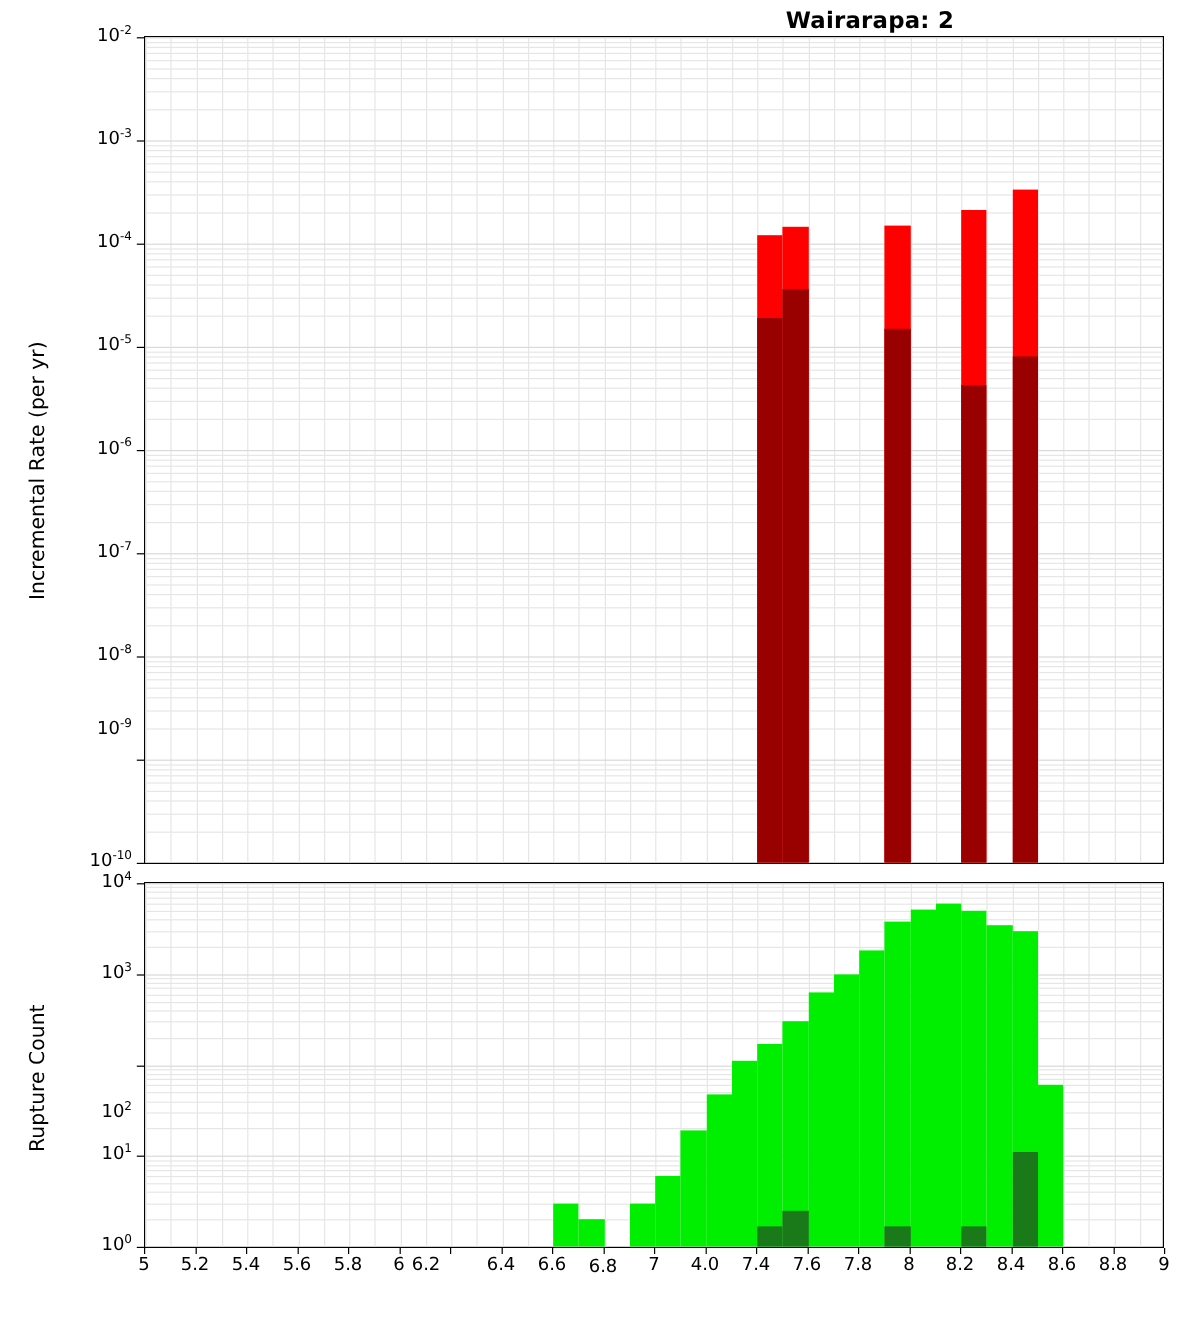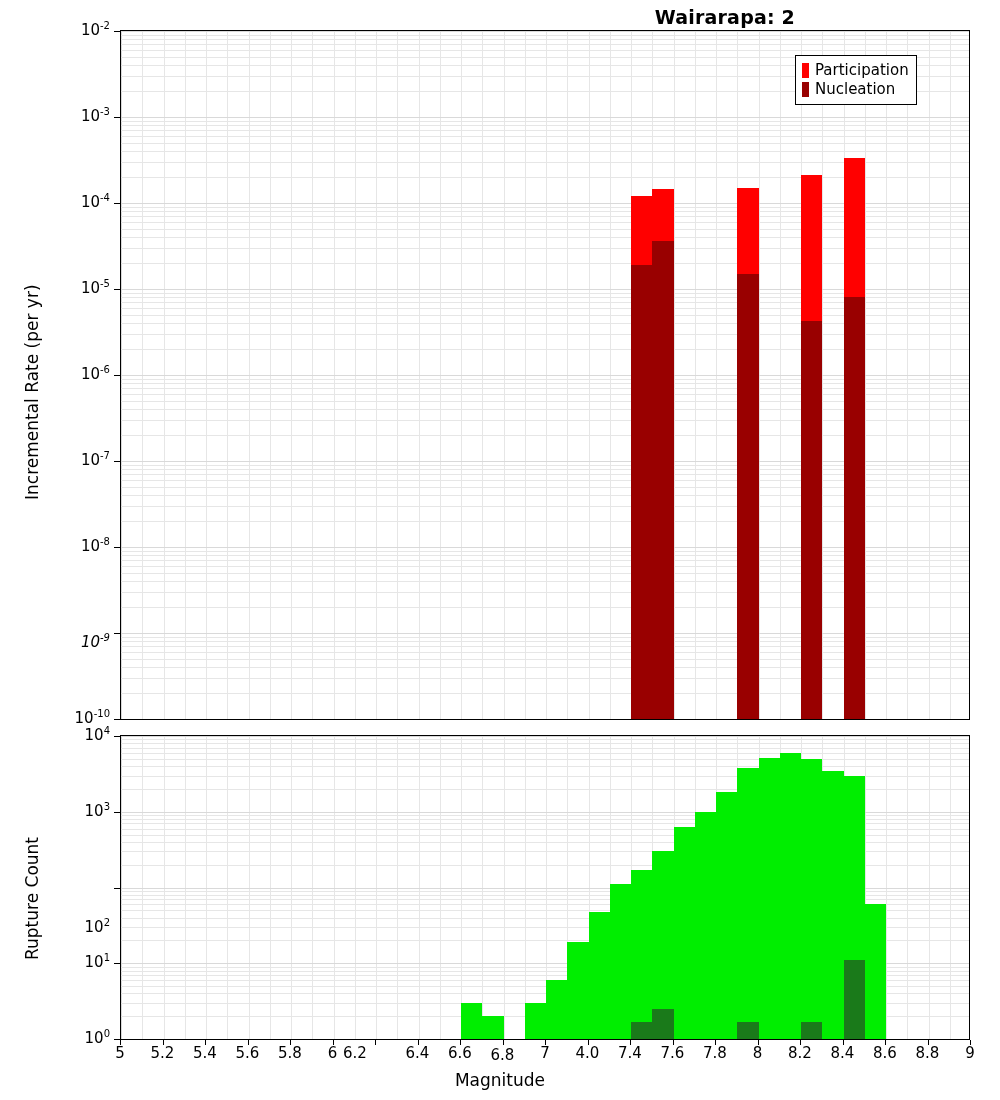--- a/index.html
+++ b/index.html
@@ -177,37 +177,27 @@
       <div class="ytick" style="left: 40px; top: 192px; width: 70px;">10<span class="sup">-4</span></div>
       <div class="tickmark" style="left: 114px; top: 203px; width: 6px; height: 1px;"></div>
       <div class="ytick" style="left: 40px; top: 278px; width: 70px;">10<span class="sup">-5</span></div>
       <div class="tickmark" style="left: 114px; top: 289px; width: 6px; height: 1px;"></div>
       <div class="ytick" style="left: 40px; top: 364px; width: 70px;">10<span class="sup">-6</span></div>
       <div class="tickmark" style="left: 114px; top: 375px; width: 6px; height: 1px;"></div>
       <div class="ytick" style="left: 40px; top: 450px; width: 70px;">10<span class="sup">-7</span></div>
       <div class="tickmark" style="left: 114px; top: 461px; width: 6px; height: 1px;"></div>
       <div class="ytick" style="left: 40px; top: 536px; width: 70px;">10<span class="sup">-8</span></div>
       <div class="tickmark" style="left: 114px; top: 547px; width: 6px; height: 1px;"></div>
-      <div class="ytick" style="left: 40px; top: 632px; width: 70px; font-style: italic;">10<span class="sup">-9</span></div>
+      <div class="ytick" style="left: 40px; top: 598px; width: 70px;">10<span class="sup">-9</span></div>
       <div class="tickmark" style="left: 114px; top: 633px; width: 6px; height: 1px;"></div>
       <div class="ytick" style="left: 40px; top: 708px; width: 70px;">10<span class="sup">-10</span></div>
       <div class="tickmark" style="left: 114px; top: 719px; width: 6px; height: 1px;"></div>
     </div>
   <div class="axis-label ylabel" style="left:22px;top:500px;">Incremental Rate (per yr)</div>
 
-  <div class="legend" id="legend-top" style="left:795px;top:55px;">
-      <div class="row">
-        <span class="swatch" style="background:#ff0000"></span>
-        <span>Participation</span>
-      </div>
-      <div class="row">
-        <span class="swatch" style="background:#990000"></span>
-        <span>Nucleation</span>
-      </div>
-    </div>
 
   <div class="plot" id="plot-bottom" style="left:120px;top:735px;width:850px;height:305px;">
       <div class="grid-line major" style="left: 0px; top: 0px; width: 1px; height: 303px;"></div>
       <div class="grid-line" style="left: 21.25px; top: 0px; width: 1px; height: 303px;"></div>
       <div class="grid-line" style="left: 42.5px; top: 0px; width: 1px; height: 303px;"></div>
       <div class="grid-line" style="left: 63.75px; top: 0px; width: 1px; height: 303px;"></div>
       <div class="grid-line" style="left: 85px; top: 0px; width: 1px; height: 303px;"></div>
       <div class="grid-line" style="left: 106.25px; top: 0px; width: 1px; height: 303px;"></div>
       <div class="grid-line" style="left: 127.5px; top: 0px; width: 1px; height: 303px;"></div>
       <div class="grid-line" style="left: 148.75px; top: 0px; width: 1px; height: 303px;"></div>
@@ -358,15 +348,14 @@
       <div class="tickmark" style="left: 800px; top: 1040px; width: 1px; height: 5px;"></div>
       <div class="xtick" style="left: 817.5px; top: 1044px; width: 50px; text-align: center;">8.4</div>
       <div class="tickmark" style="left: 842.5px; top: 1040px; width: 1px; height: 5px;"></div>
       <div class="xtick" style="left: 860px; top: 1044px; width: 50px; text-align: center;">8.6</div>
       <div class="tickmark" style="left: 885px; top: 1040px; width: 1px; height: 5px;"></div>
       <div class="xtick" style="left: 902.5px; top: 1044px; width: 50px; text-align: center;">8.8</div>
       <div class="tickmark" style="left: 927.5px; top: 1040px; width: 1px; height: 5px;"></div>
       <div class="xtick" style="left: 945px; top: 1044px; width: 50px; text-align: center;">9</div>
       <div class="tickmark" style="left: 970px; top: 1040px; width: 1px; height: 5px;"></div>
     </div>
-  <div class="axis-label" style="left:0;top:1070px;width:1000px;text-align:center;">Magnitude</div>
 
 </div>
 
 </body></html>

